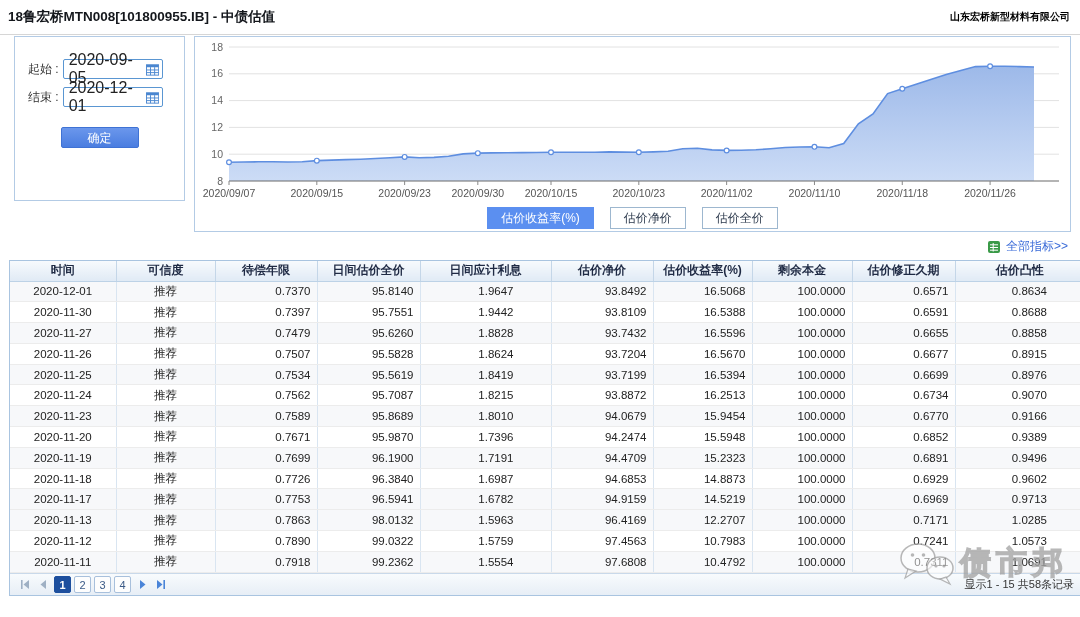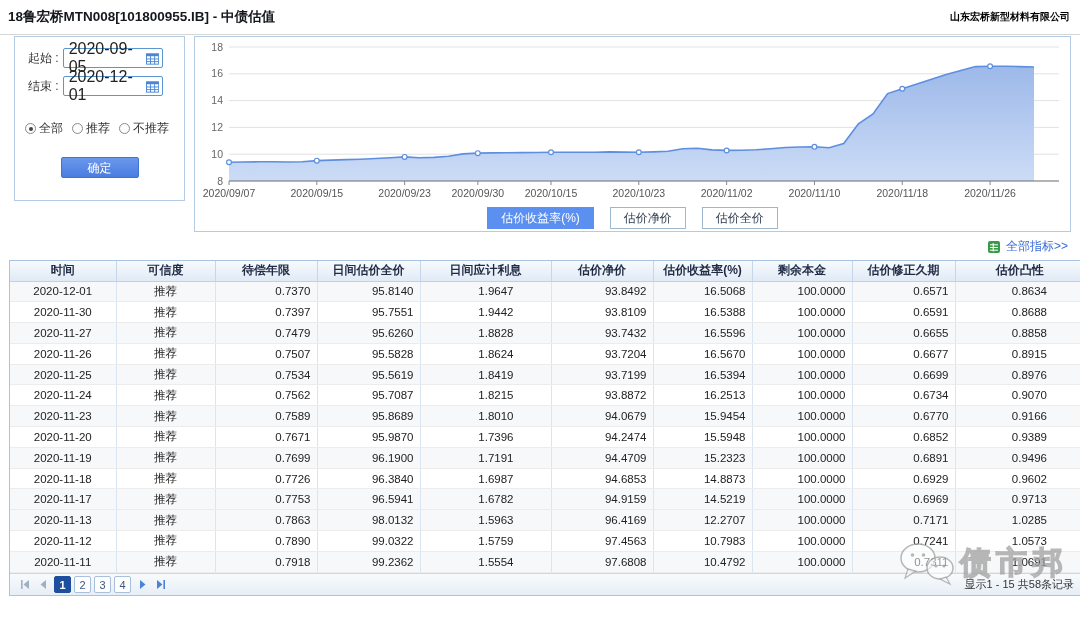--- a/index.html
+++ b/index.html
@@ -10,21 +10,21 @@
   
   .hdr { position:absolute; left:0; top:0; width:1080px; height:35px;
          border-bottom:1px solid #d6d6d6; display:flex; align-items:center; justify-content:space-between; }
   .hdr .title { margin-left:8px; font-size:13.5px; font-weight:bold; color:#14171c; }
   .hdr .company { margin-right:10px; font-size:10px; font-weight:bold; color:#000000; }
 
   
   .filter { position:absolute; left:14px; top:36px; width:171px; height:165px;
             border:1px solid #b3cbe5; background:#fff; }
   .f-row { display:flex; align-items:center; margin:0 0 0 13px; }
-  .f-row.first { margin-top:11px; }
+  .f-row.first { margin-top:22px; }
   .f-row.second { margin-top:8px; }
   .f-label { font-size:12px; color:#333; margin-right:4px; white-space:nowrap; }
   .date-box { display:flex; align-items:center; justify-content:space-between;
               width:100px; height:20px; border:1px solid #5a96d2; border-radius:2px;
               padding:0 3px 0 5px; background:#fff; cursor:pointer; }
   .date-box .dval { font-size:16px; color:#222; }
   .radio-row { display:flex; align-items:center; margin:24px 0 0 10px; gap:9px; }
   .radio { display:flex; align-items:center; gap:3px; cursor:pointer; }
   .rdot { width:11px; height:11px; border:1px solid #8a8a8a; border-radius:50%;
           background:#fdfdfd; position:relative; display:inline-block; }
@@ -108,34 +108,20 @@
       <span class="date-box">
         <span class="dval">2020-12-01</span>
         <svg width="14" height="13" viewBox="0 0 14 13">
           <rect x="0.5" y="1.5" width="13" height="11" fill="#fff" stroke="#4a86d0"></rect>
           <rect x="0.5" y="1.5" width="13" height="2.6" fill="#4a86d0"></rect>
           <line x1="4.8" y1="4" x2="4.8" y2="12.5" stroke="#4a86d0" stroke-width="1"></line>
           <line x1="9.2" y1="4" x2="9.2" y2="12.5" stroke="#4a86d0" stroke-width="1"></line>
           <line x1="0.5" y1="7" x2="13.5" y2="7" stroke="#4a86d0" stroke-width="1"></line>
           <line x1="0.5" y1="9.8" x2="13.5" y2="9.8" stroke="#4a86d0" stroke-width="1"></line>
         </svg>
-      </span>
-    </div>
-    <div class="radio-row">
-      <span class="radio checked">
-        <span class="rdot"></span>
-        <span class="rlabel">全部</span>
-      </span>
-      <span class="radio">
-        <span class="rdot"></span>
-        <span class="rlabel">推荐</span>
-      </span>
-      <span class="radio">
-        <span class="rdot"></span>
-        <span class="rlabel">不推荐</span>
       </span>
     </div>
     <div class="submit-btn">确定</div>
   </div>
 
   <div class="chart-panel">
     <svg id="chart-svg" width="875" height="168" viewBox="0 0 875 168">
         <defs>
           <linearGradient id="agrad" x1="0" y1="0" x2="0" y2="1">
             <stop offset="0" stop-color="#9db9e9"></stop>

